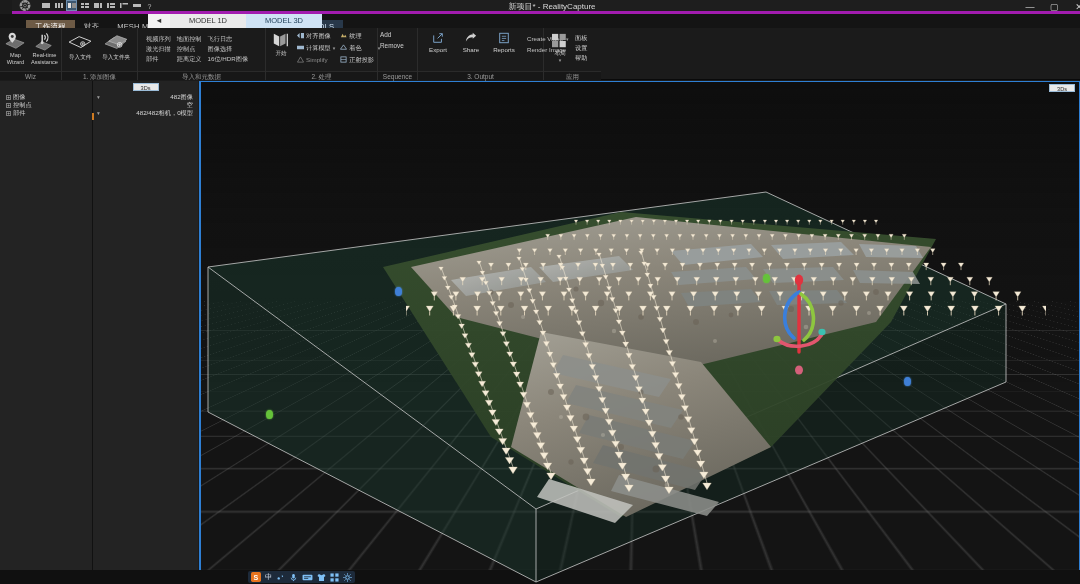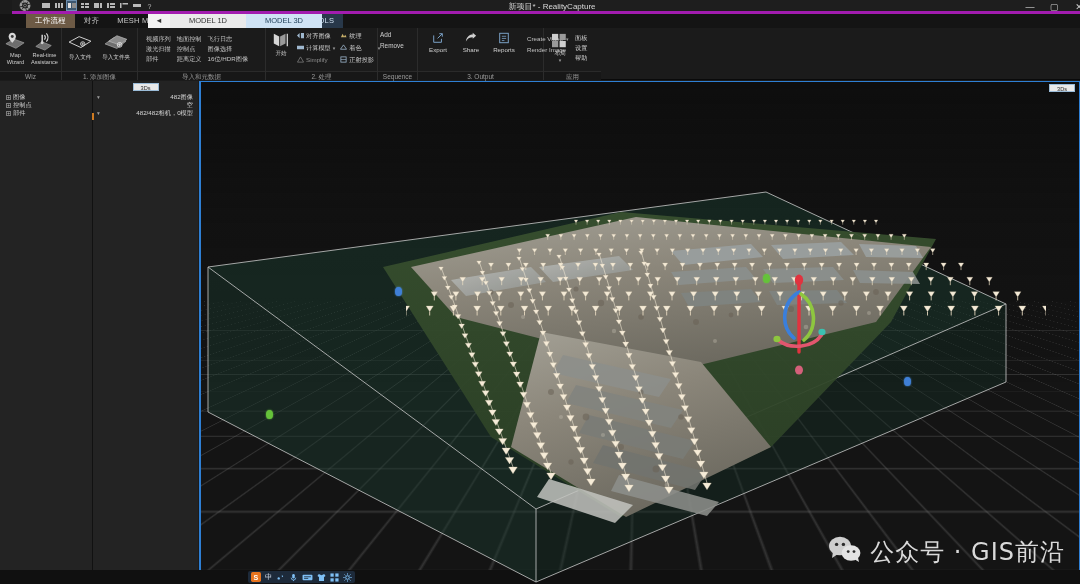--- a/index.html
+++ b/index.html
@@ -41,20 +41,21 @@
 
   
   .tabstrip{
     position:absolute; left:0; top:14px; width:1080px; height:14px;
     background:#141414; display:flex; align-items:stretch;
   }
   .tab{
     height:14px; line-height:14px; padding:0 9px; font-size:7.5px;
     color:#c9c9c9; letter-spacing:.2px; display:flex; align-items:center;
     white-space:nowrap;
+    margin-top:6px;
   }
   .tab.logoslot{ width:26px; padding:0; }
   .tab.active{ background:#6d5a45; color:#fff; }
   .tab.blue{ background:#28384a; color:#cfe0f0; }
   .scene-tabs{
     position:absolute; left:148px; top:0; height:14px; display:flex;
   }
   .stab{
     height:14px; line-height:14px; font-size:7.5px; color:#cfcfcf;
     display:flex; align-items:center; justify-content:center; white-space:nowrap;
@@ -1603,35 +1604,20 @@
         <ellipse cx="58" cy="62" rx="3.6" ry="3.2" fill="#3cc0b0"></ellipse>
 
         <ellipse cx="35" cy="100" rx="4" ry="4.6" fill="#d4607a"></ellipse>
       </svg>
 
       <div class="ctrlpt blue" style="left:194px; top:205px;"></div>
       <div class="ctrlpt green" style="left:562px; top:192px;"></div>
       <div class="ctrlpt green" style="left:65px;  top:328px;"></div>
       <div class="ctrlpt blue" style="left:703px; top:295px;"></div>
 
-      <div class="watermark">
-        <span>
-          <svg width="34" height="28" viewBox="0 0 34 28">
-            <ellipse cx="12" cy="11" rx="11" ry="9.2" fill="#cfcfcf"></ellipse>
-            <polygon points="5,17 4,23 10,19" fill="#cfcfcf"></polygon>
-            <circle cx="8.6" cy="9.4" r="1.7" fill="#2a2a2a"></circle>
-            <circle cx="15.4" cy="9.4" r="1.7" fill="#2a2a2a"></circle>
-            <ellipse cx="23" cy="18" rx="9.4" ry="7.8" fill="#e3e3e3"></ellipse>
-            <polygon points="30,22.5 31,27 26,24" fill="#e3e3e3"></polygon>
-            <circle cx="20.2" cy="16.6" r="1.4" fill="#2a2a2a"></circle>
-            <circle cx="26" cy="16.6" r="1.4" fill="#2a2a2a"></circle>
-          </svg>
-        </span>
-        <span>公众号 · GIS前沿</span>
-      </div>
 
       <div class="vp-badge">3Ds</div>
     </div>
   </div>
 
   <div class="taskbar">
     <div class="ime">
       <span class="ime-ic">
         <svg width="10" height="10" viewBox="0 0 12 12">
             <rect width="12" height="12" rx="2" fill="#e8741e"></rect>

